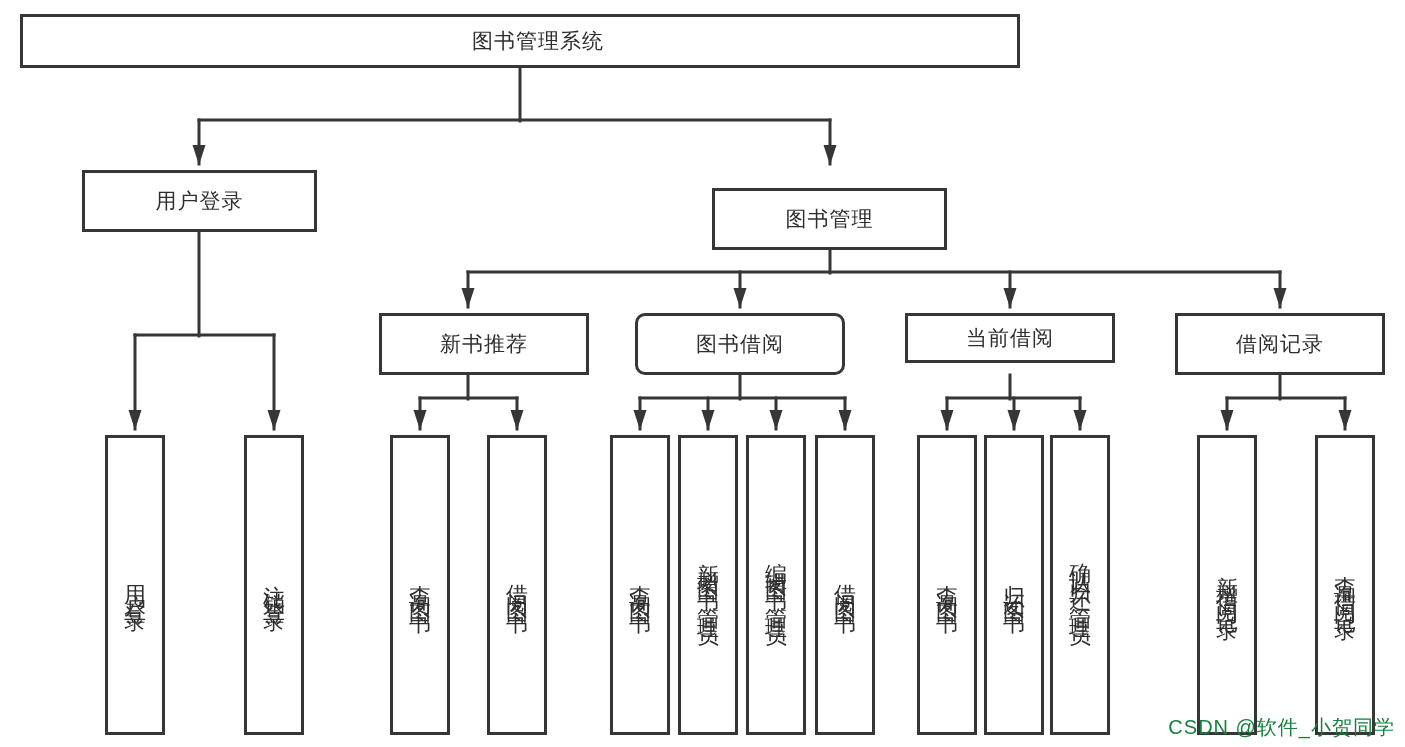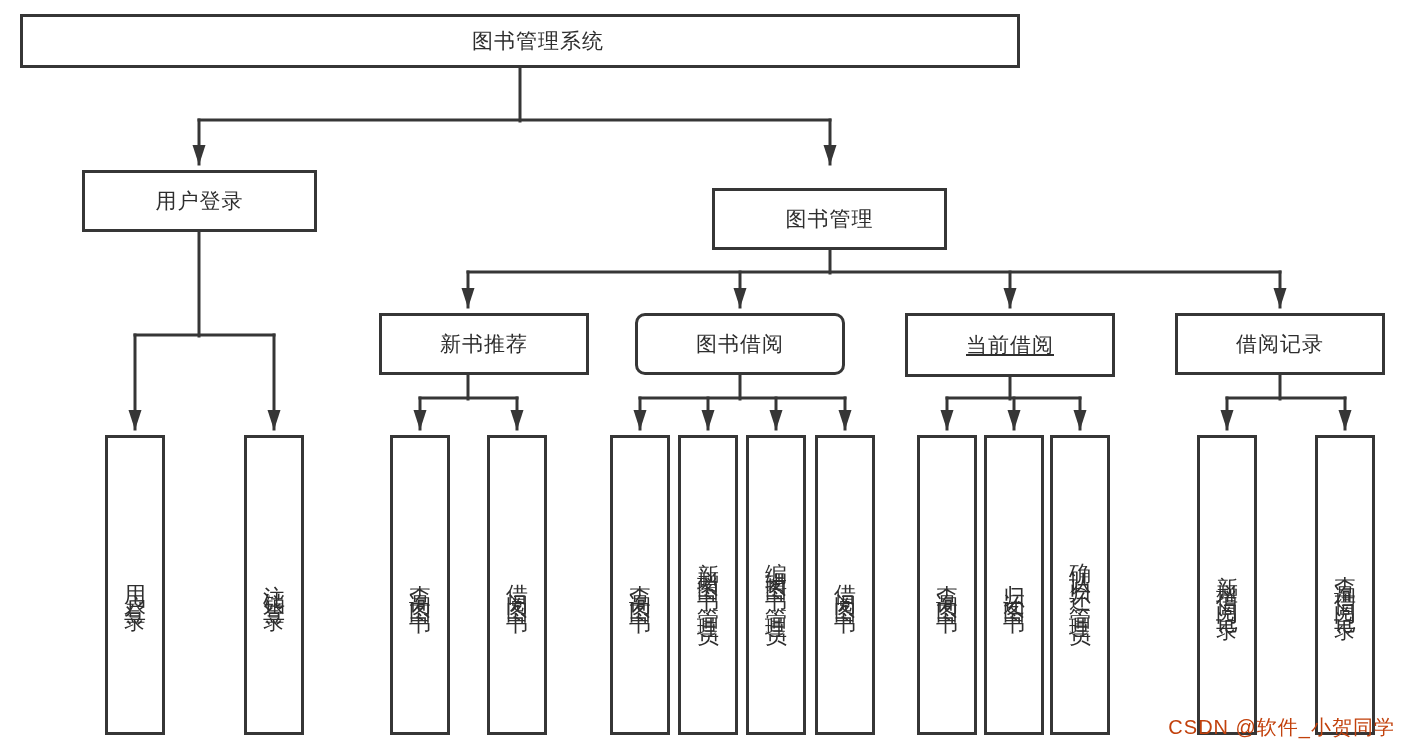--- a/index.html
+++ b/index.html
@@ -47,21 +47,21 @@
     font-size: 22px;
     letter-spacing: 9px;
     line-height: 1;
     color: #2e2e2e;
   }
   #watermark {
     position: absolute;
     right: 10px;
     bottom: 6px;
     font-size: 20px;
-    color: #c2410c;
+    color: #15803d;
     letter-spacing: 1px;
     z-index: 3;
     white-space: nowrap;
   }
   .cline {
     stroke: #363636;
     stroke-width: 3;
     fill: none;
     stroke-linecap: square;
   }
@@ -129,21 +129,21 @@
   <div class="node hbox" style="left:712px; top:188px; width:235px; height:62px;">
     <span>图书管理</span>
   </div>
 
   <div class="node hbox" style="left:363px; top:313px; width:210px; height:62px;margin-left:16px;">
     <span>新书推荐</span>
   </div>
   <div class="node hbox" style="left:635px; top:313px; width:210px; height:62px;border-radius:10px;">
     <span>图书借阅</span>
   </div>
-  <div class="node hbox" style="left:905px; top:313px; width:210px; height:64px;text-decoration:underline;">
+  <div class="node hbox" style="left:905px; top:313px; width:210px; height:50px;">
     <span>当前借阅</span>
   </div>
   <div class="node hbox" style="left:1175px; top:313px; width:210px; height:62px;">
     <span>借阅记录</span>
   </div>
 
   <div class="node vbox" style="left:105px;">
     <span class="vtext">用户登录</span>
   </div>
   <div class="node vbox" style="left:244px;">

